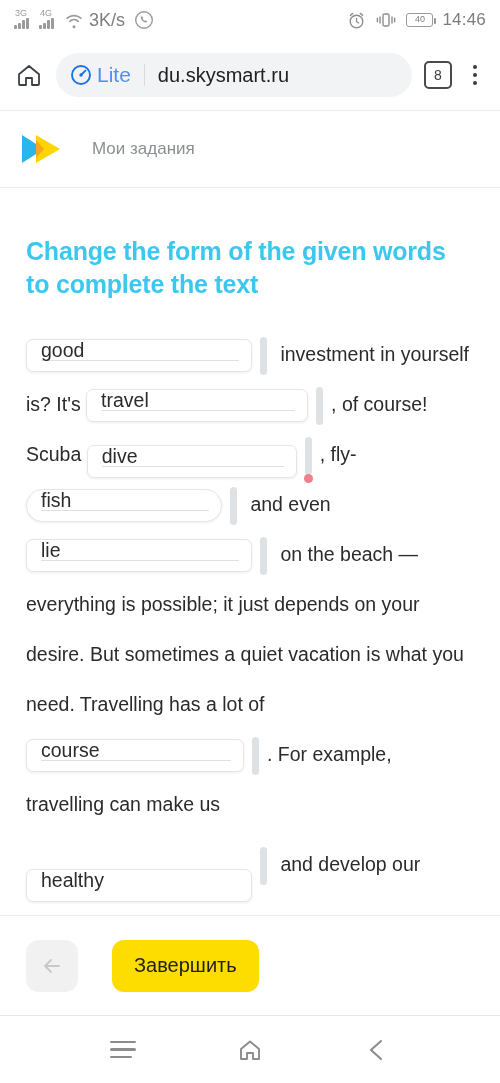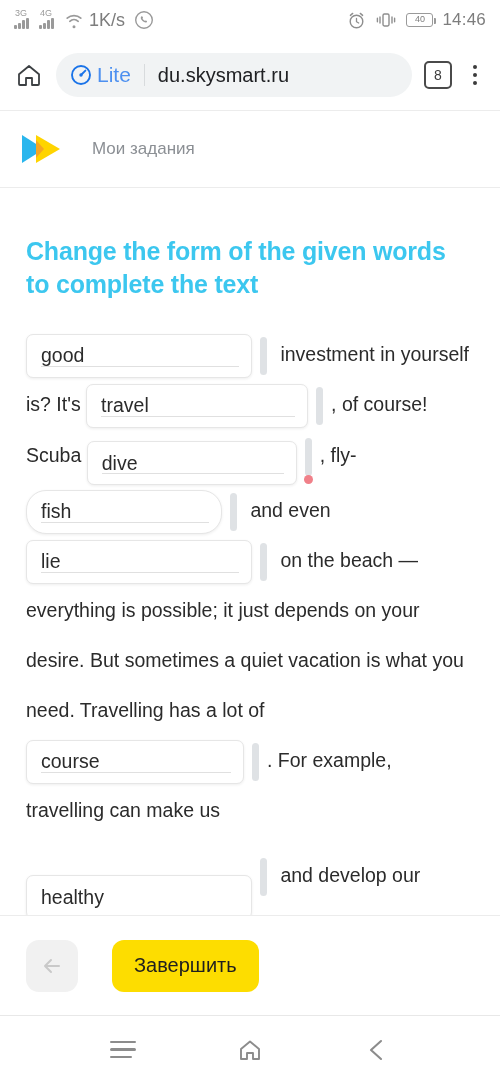--- a/index.html
+++ b/index.html
@@ -86,21 +86,21 @@
     font-size: 19.5px; color: #2b2b2b; line-height: 50px;
   }
   .exercise .txt { white-space: pre-wrap; }
 
   
   .gap { display: inline-flex; align-items: center; vertical-align: middle; }
   .gapbox {
     display: inline-flex; align-items: flex-end;
     background: #ffffff; border: 1px solid #e6e6e6; border-radius: 7px;
     box-shadow: 0 1px 3px rgba(0,0,0,.07);
-    height: 44px; padding: 0 12px 0 14px;
+    height: 33px; padding: 0 12px 0 14px;
     position: relative;
   }
   .gapbox .hint {
     font-size: 19.5px; color: #2b2b2b; line-height: 1;
     padding-bottom: 11px; white-space: nowrap;
   }
   .gapbox .rule {
     position: absolute; left: 14px; right: 12px; bottom: 10px;
     height: 1px; background: #e0e0e0;
   }
@@ -168,21 +168,21 @@
           <i></i>
         </span>
     </span>
     <span style="display:inline-flex">
       <svg width="20" height="18" viewBox="0 0 20 18">
           <path d="M10 14.2a1.5 1.5 0 100 3 1.5 1.5 0 000-3z" fill="#9a9a9a"></path>
           <path d="M3.2 7.2a10 10 0 0113.6 0" stroke="#9a9a9a" stroke-width="1.7" fill="none" stroke-linecap="round"></path>
           <path d="M5.8 10.3a6.3 6.3 0 018.4 0" stroke="#9a9a9a" stroke-width="1.7" fill="none" stroke-linecap="round"></path>
         </svg>
     </span>
-    <span style="font-size:18px;color:#7d7d7d">1K/s</span>
+    <span style="font-size:18px;color:#7d7d7d">3K/s</span>
     <span style="display:inline-flex;margin-left:4px">
       <svg width="20" height="20" viewBox="0 0 20 20">
           <circle cx="10" cy="10" r="8.3" stroke="#9a9a9a" stroke-width="1.4" fill="none"></circle>
           <path d="M7.3 6.4c.6-.5 1.2.1 1.6.8.3.6-.4.9-.3 1.4.2.8 1.2 1.9 2 2.2.5.2.8-.5 1.4-.3.7.3 1.4.9.9 1.5-.6.8-1.9.8-3.3-.2-1.5-1-2.6-2.5-2.8-3.6-.1-.8 0-1.5.5-1.8z" fill="#9a9a9a"></path>
         </svg>
     </span>
   </div>
   <div class="sb-right">
     <span style="display:inline-flex">
       <svg width="19" height="19" viewBox="0 0 19 19">

